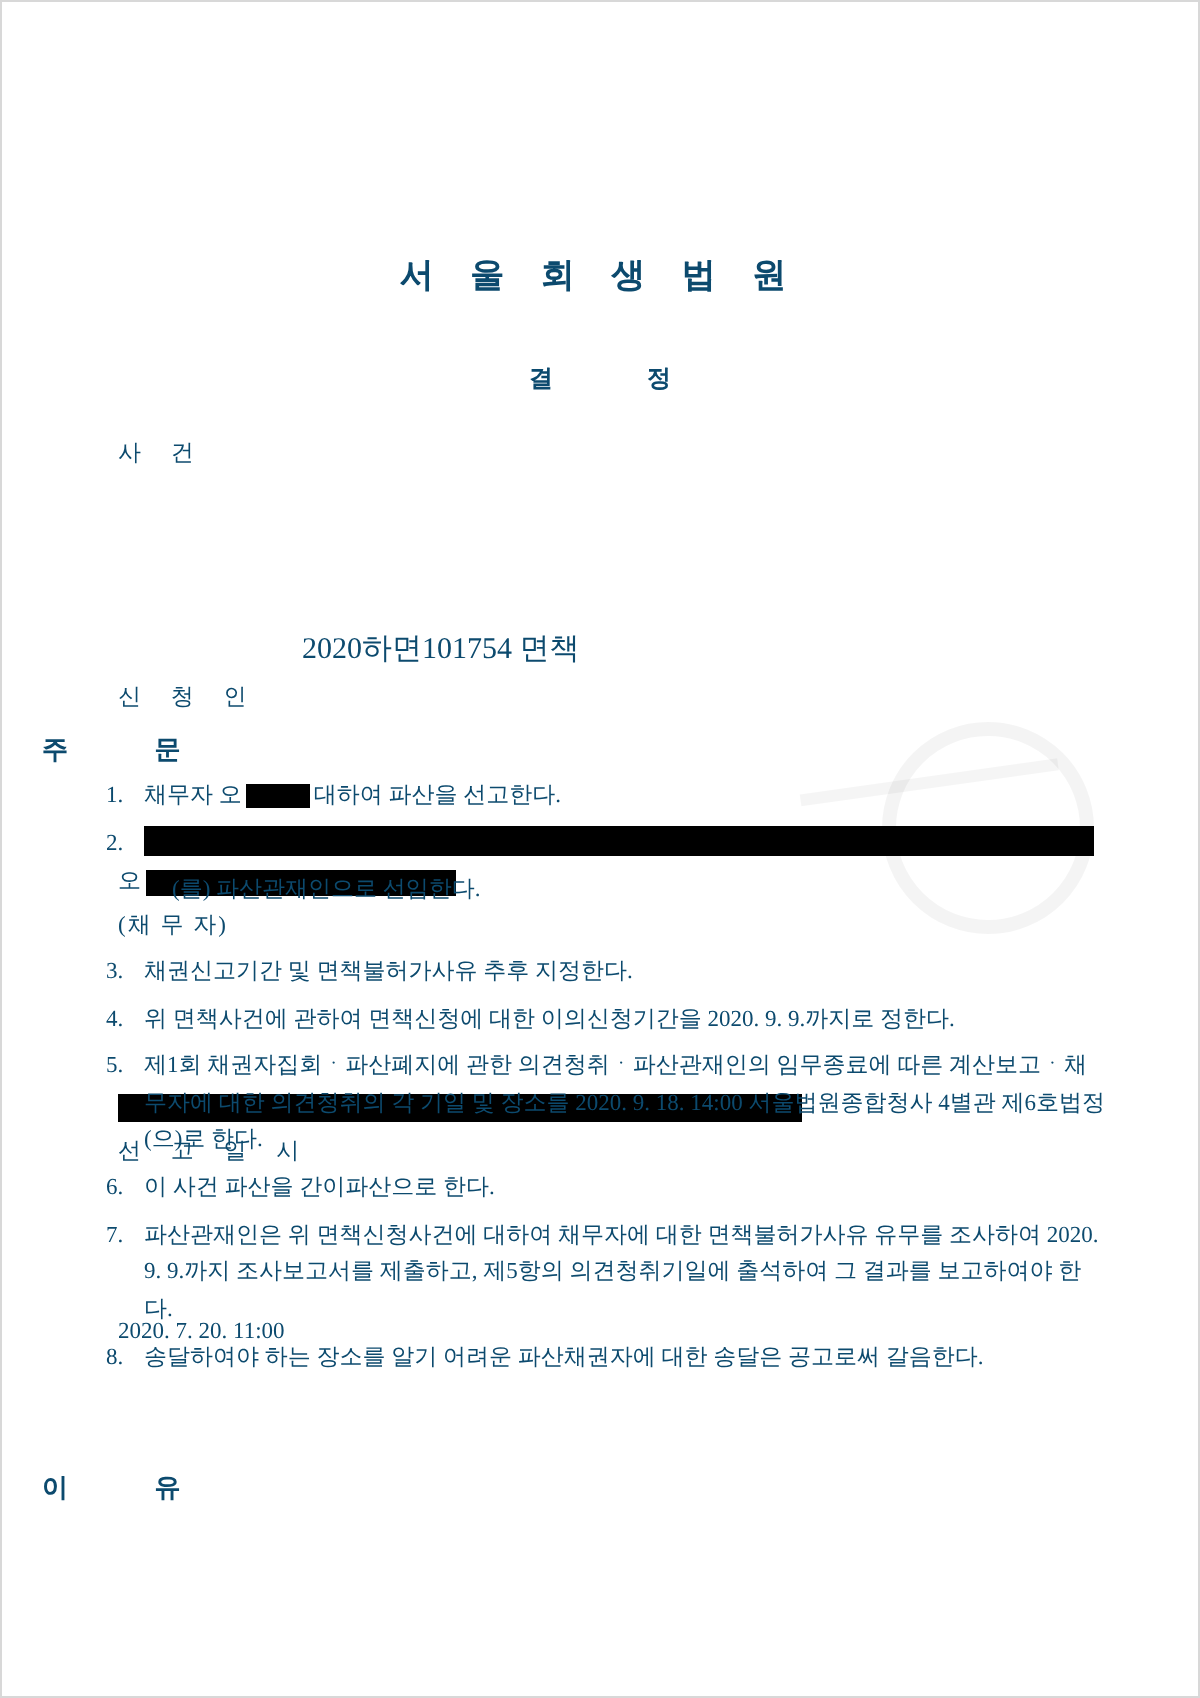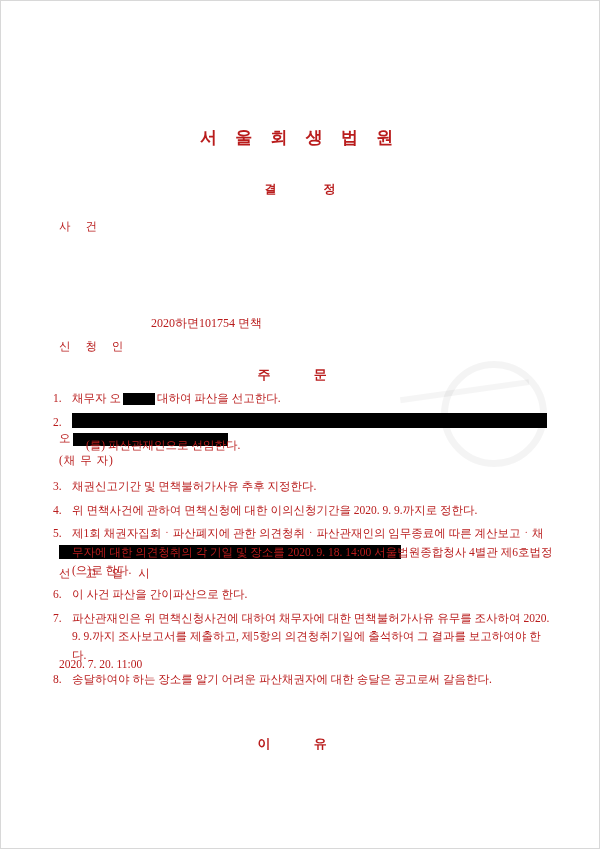--- a/index.html
+++ b/index.html
@@ -8,21 +8,21 @@
     background: #ffffff;
   }
   .page {
     position: relative;
     width: 600px;
     height: 849px;
     background: #ffffff;
     border: 1px solid #d8d8d8;
     box-sizing: border-box;
     font-family: "Liberation Serif", "DejaVu Serif", serif;
-    color: #b91c1c;
+    color: #0c4a6e;
     overflow: hidden;
   }
   
   .watermark {
     position: absolute;
     right: 52px;
     top: 360px;
     width: 92px;
     height: 92px;
     border: 7px solid rgba(0,0,0,0.045);
@@ -85,38 +85,37 @@
   }
   .meta-value {
     flex: 1 1 auto;
     position: relative;
     white-space: nowrap;
   }
   .meta-sub {
     margin-left: 92px;
     margin-top: -3px;
     margin-bottom: 7px;
-    font-size: 12px;
+    font-size: 15px;
   }
 
   
   .redact {
     display: inline-block;
     background: #000000;
     vertical-align: middle;
     height: 13px;
   }
   .redact-applicant { width: 155px; margin-left: 2px; }
   .redact-debtor    { width: 342px; height: 14px; }
   .redact-inline    { width: 32px; height: 12px; margin: 0 2px; }
 
   .section-title {
     position: absolute;
     left: 0; right: 16px;
-    text-align: center;
     font-size: 13px;
     font-weight: bold;
     letter-spacing: 20px;
     text-indent: 20px;
   }
   #jumun-title { top: 365px; }
   #iyu-title   { top: 734px; }
 
   .orders {
     position: absolute;

